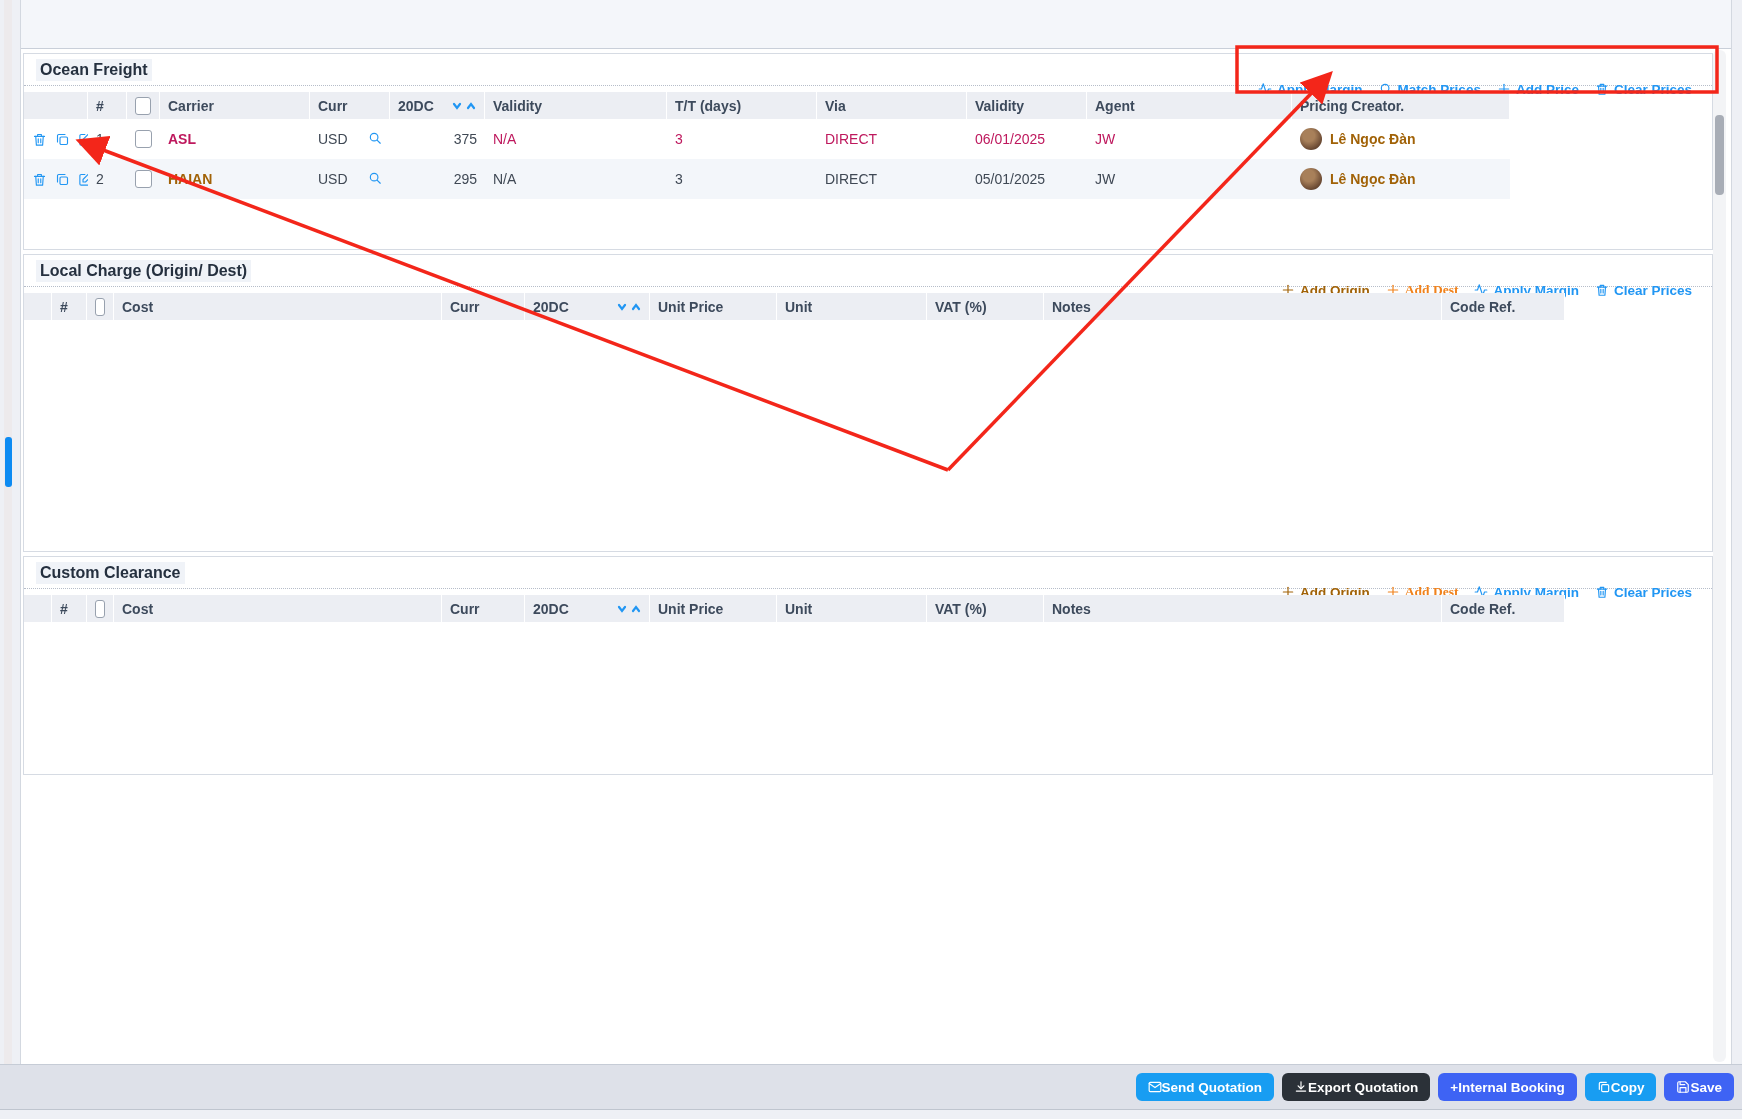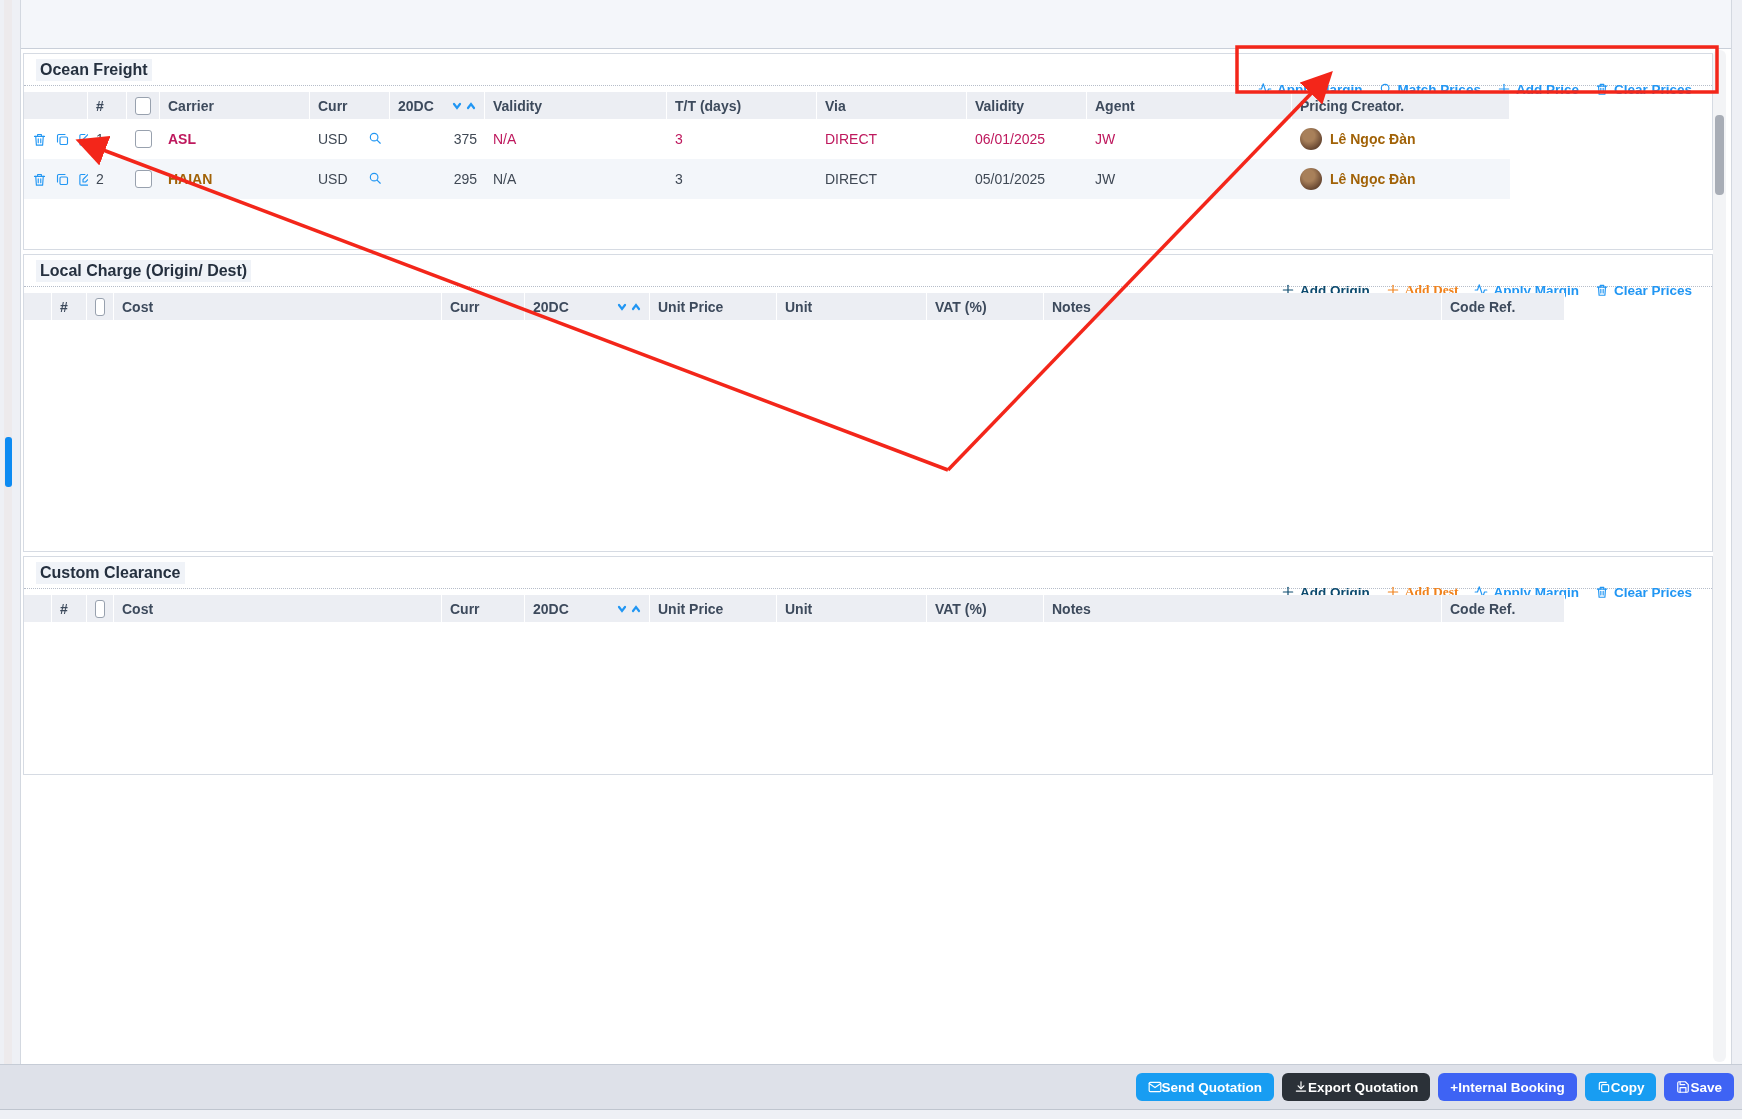--- a/index.html
+++ b/index.html
@@ -20,21 +20,21 @@
   .card{position:absolute;left:2px;width:1690px;background:#fff;border:1px solid #d6dbe3;box-sizing:border-box;}
   .card-of{top:53px;height:197px;}
   .card-lc{top:254px;height:298px;}
   .card-cc{top:556px;height:219px;}
 
   .title-row{height:31px;display:flex;align-items:center;justify-content:space-between;
              padding:0 20px 0 12px;border-bottom:1px dotted #b6bdc9;}
   .sec-title{font-size:16px;font-weight:bold;color:#25303f;background:#f0f3f8;padding:2px 4px;}
   .actions{display:flex;align-items:center;gap:16px;margin-top:39px;}
   .lnk{display:flex;align-items:center;gap:5px;font-size:13.5px;font-weight:bold;color:#2196f3;cursor:pointer;white-space:nowrap;}
-  .lnk.green{color:#0c4a6e;}
+  .lnk.green{color:#a16207;}
   .lnk.orange{color:#f0821c;font-family:Liberation Serif, serif;}
   .lnk svg{width:14px;height:14px;stroke:currentColor;fill:none;stroke-width:2;stroke-linecap:round;stroke-linejoin:round;}
 
   
   .grid{display:grid;}
   .of-grid{grid-template-columns:64px 39px 33px 150px 80px 95px 182px 150px 150px 120px 205px 218px;width:1486px;}
   .ch-grid{grid-template-columns:28px 35px 27px 328px 83px 125px 127px 150px 117px 398px 123px;width:1541px;}
   .hdr{margin-top:6px;}
   .hdr .cell{background:#eceef3;height:27px;font-weight:bold;color:#3d4a5c;border-right:1px solid #fff;}
   .cell{display:flex;align-items:center;font-size:14px;padding:0 8px;box-sizing:border-box;overflow:hidden;white-space:nowrap;}

